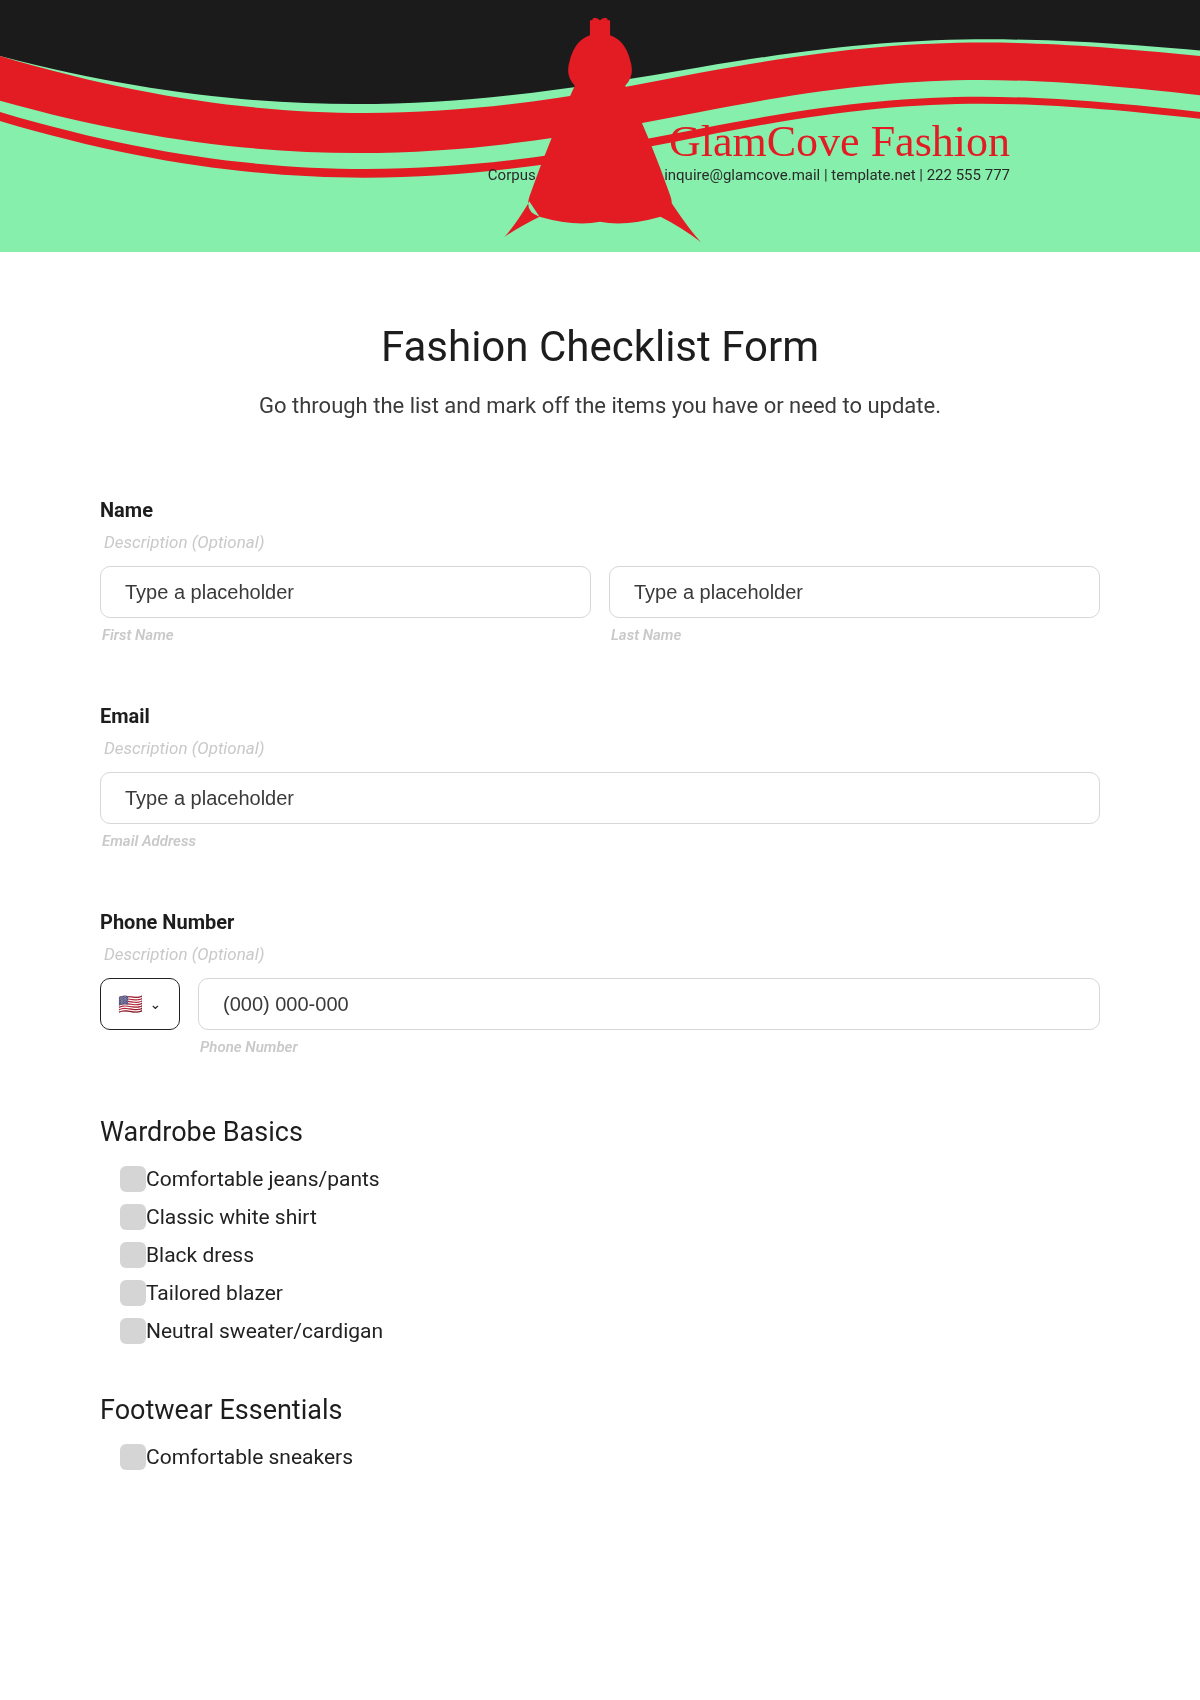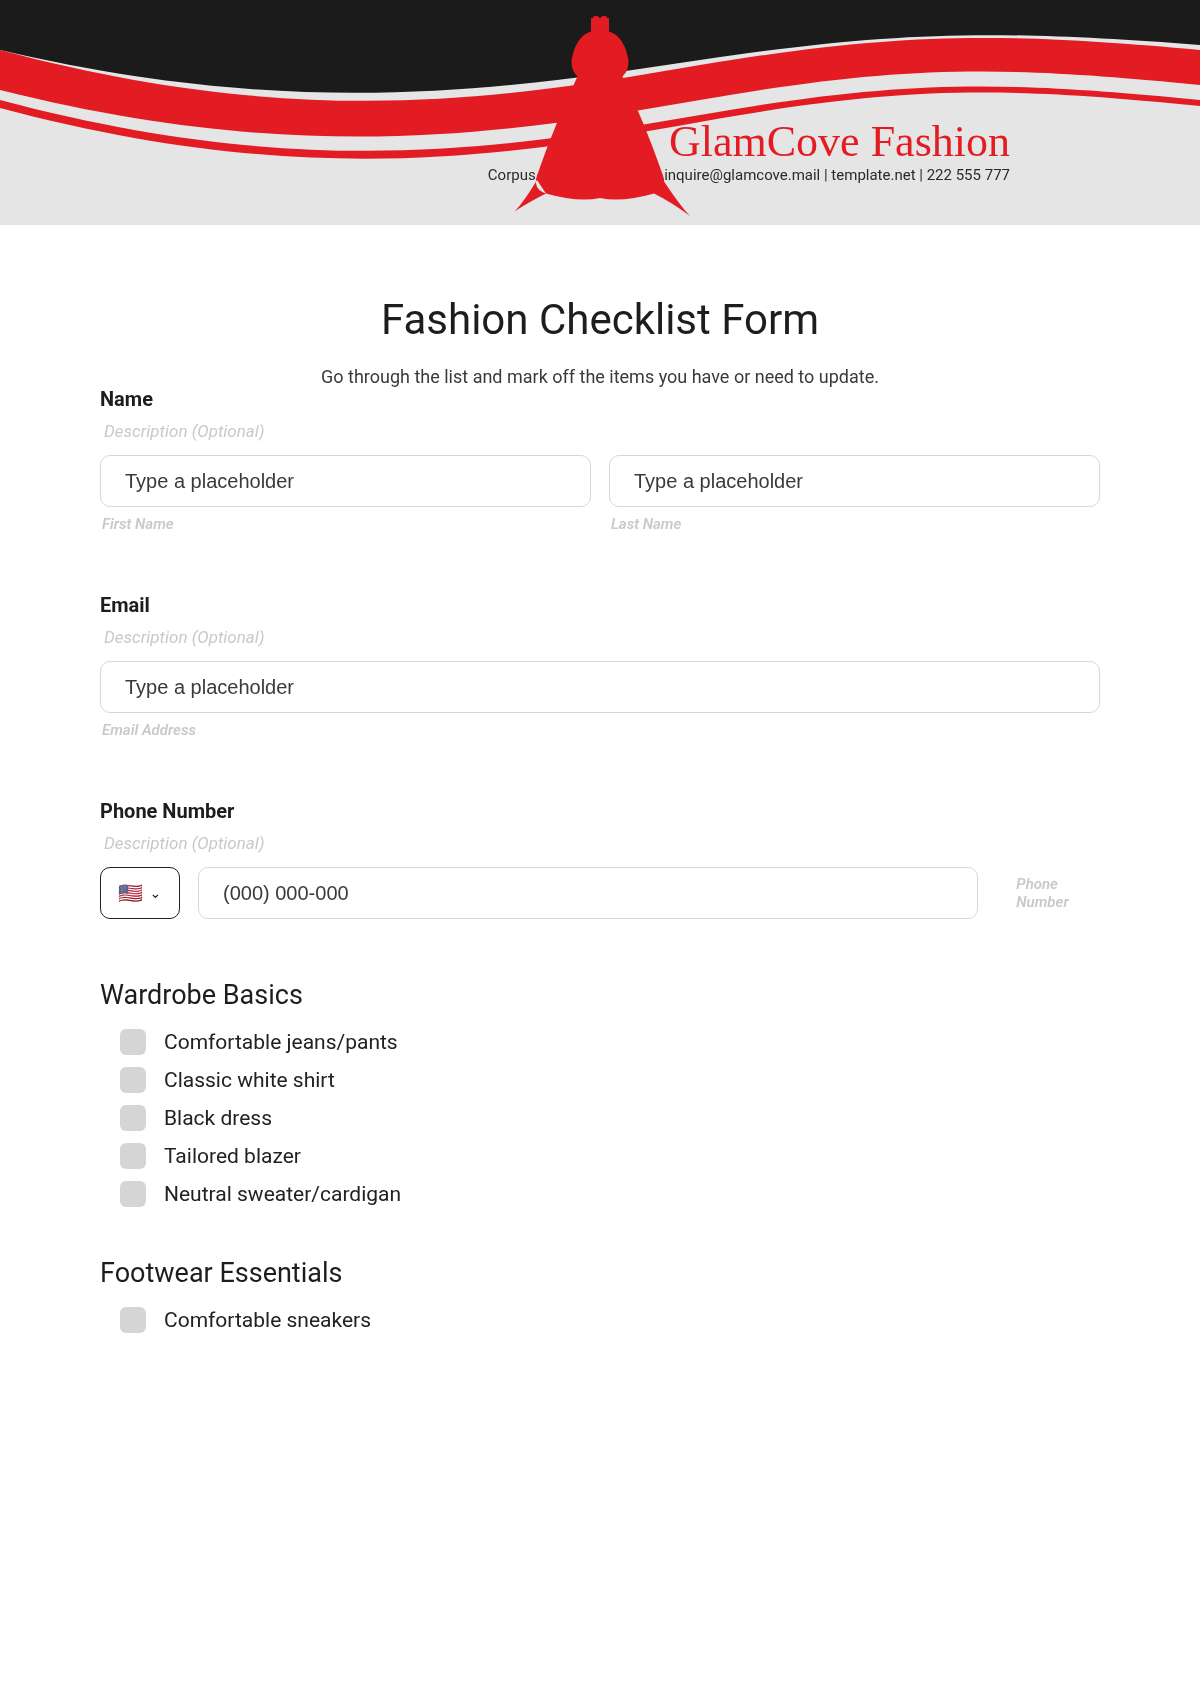--- a/index.html
+++ b/index.html
@@ -5,22 +5,22 @@
   * { margin: 0; padding: 0; box-sizing: border-box; }
   body {
     font-family: -apple-system, BlinkMacSystemFont, "Segoe UI", Roboto, Helvetica, Arial, sans-serif;
     background: #fff;
     width: 1200px;
     height: 1700px;
     overflow: hidden;
   }
   .header {
     position: relative;
-    height: 225px;
-    background: #e5e5e5;
+    height: 252px;
+    background: #86efac;
     overflow: hidden;
     padding-left: 36px;
   }
   .header svg {
     position: absolute;
     top: 0;
     left: 0;
     width: 100%;
     height: 100%;
   }
@@ -53,22 +53,23 @@
   }
   .title {
     text-align: center;
     font-size: 42px;
     font-weight: 400;
     color: #1d1d1d;
     margin-bottom: 22px;
   }
   .subtitle {
     text-align: center;
-    font-size: 18px;
+    font-size: 22px;
     color: #3a3a3a;
+    margin-bottom: 80px;
   }
   .field-group {
     margin-bottom: 60px;
   }
   .field-label {
     font-size: 20px;
     font-weight: 700;
     color: #1d1d1d;
     margin-bottom: 10px;
   }
@@ -131,37 +132,35 @@
     font-size: 20px;
     line-height: 1;
   }
   .chevron {
     font-size: 14px;
     color: #222;
   }
   .phone-input-col {
     flex: 1;
     display: flex;
-    flex-direction: row;
-    gap: 36px;
+    flex-direction: column;
   }
   .section-heading {
     font-size: 27px;
     font-weight: 400;
     color: #1d1d1d;
     margin-bottom: 18px;
   }
   .checklist {
     padding-left: 20px;
     margin-bottom: 50px;
   }
   .check-item {
     display: flex;
     align-items: center;
-    gap: 18px;
     margin-bottom: 12px;
   }
   .checkbox {
     width: 26px;
     height: 26px;
     border-radius: 6px;
     background: #d5d5d5;
     flex-shrink: 0;
     cursor: pointer;
   }

